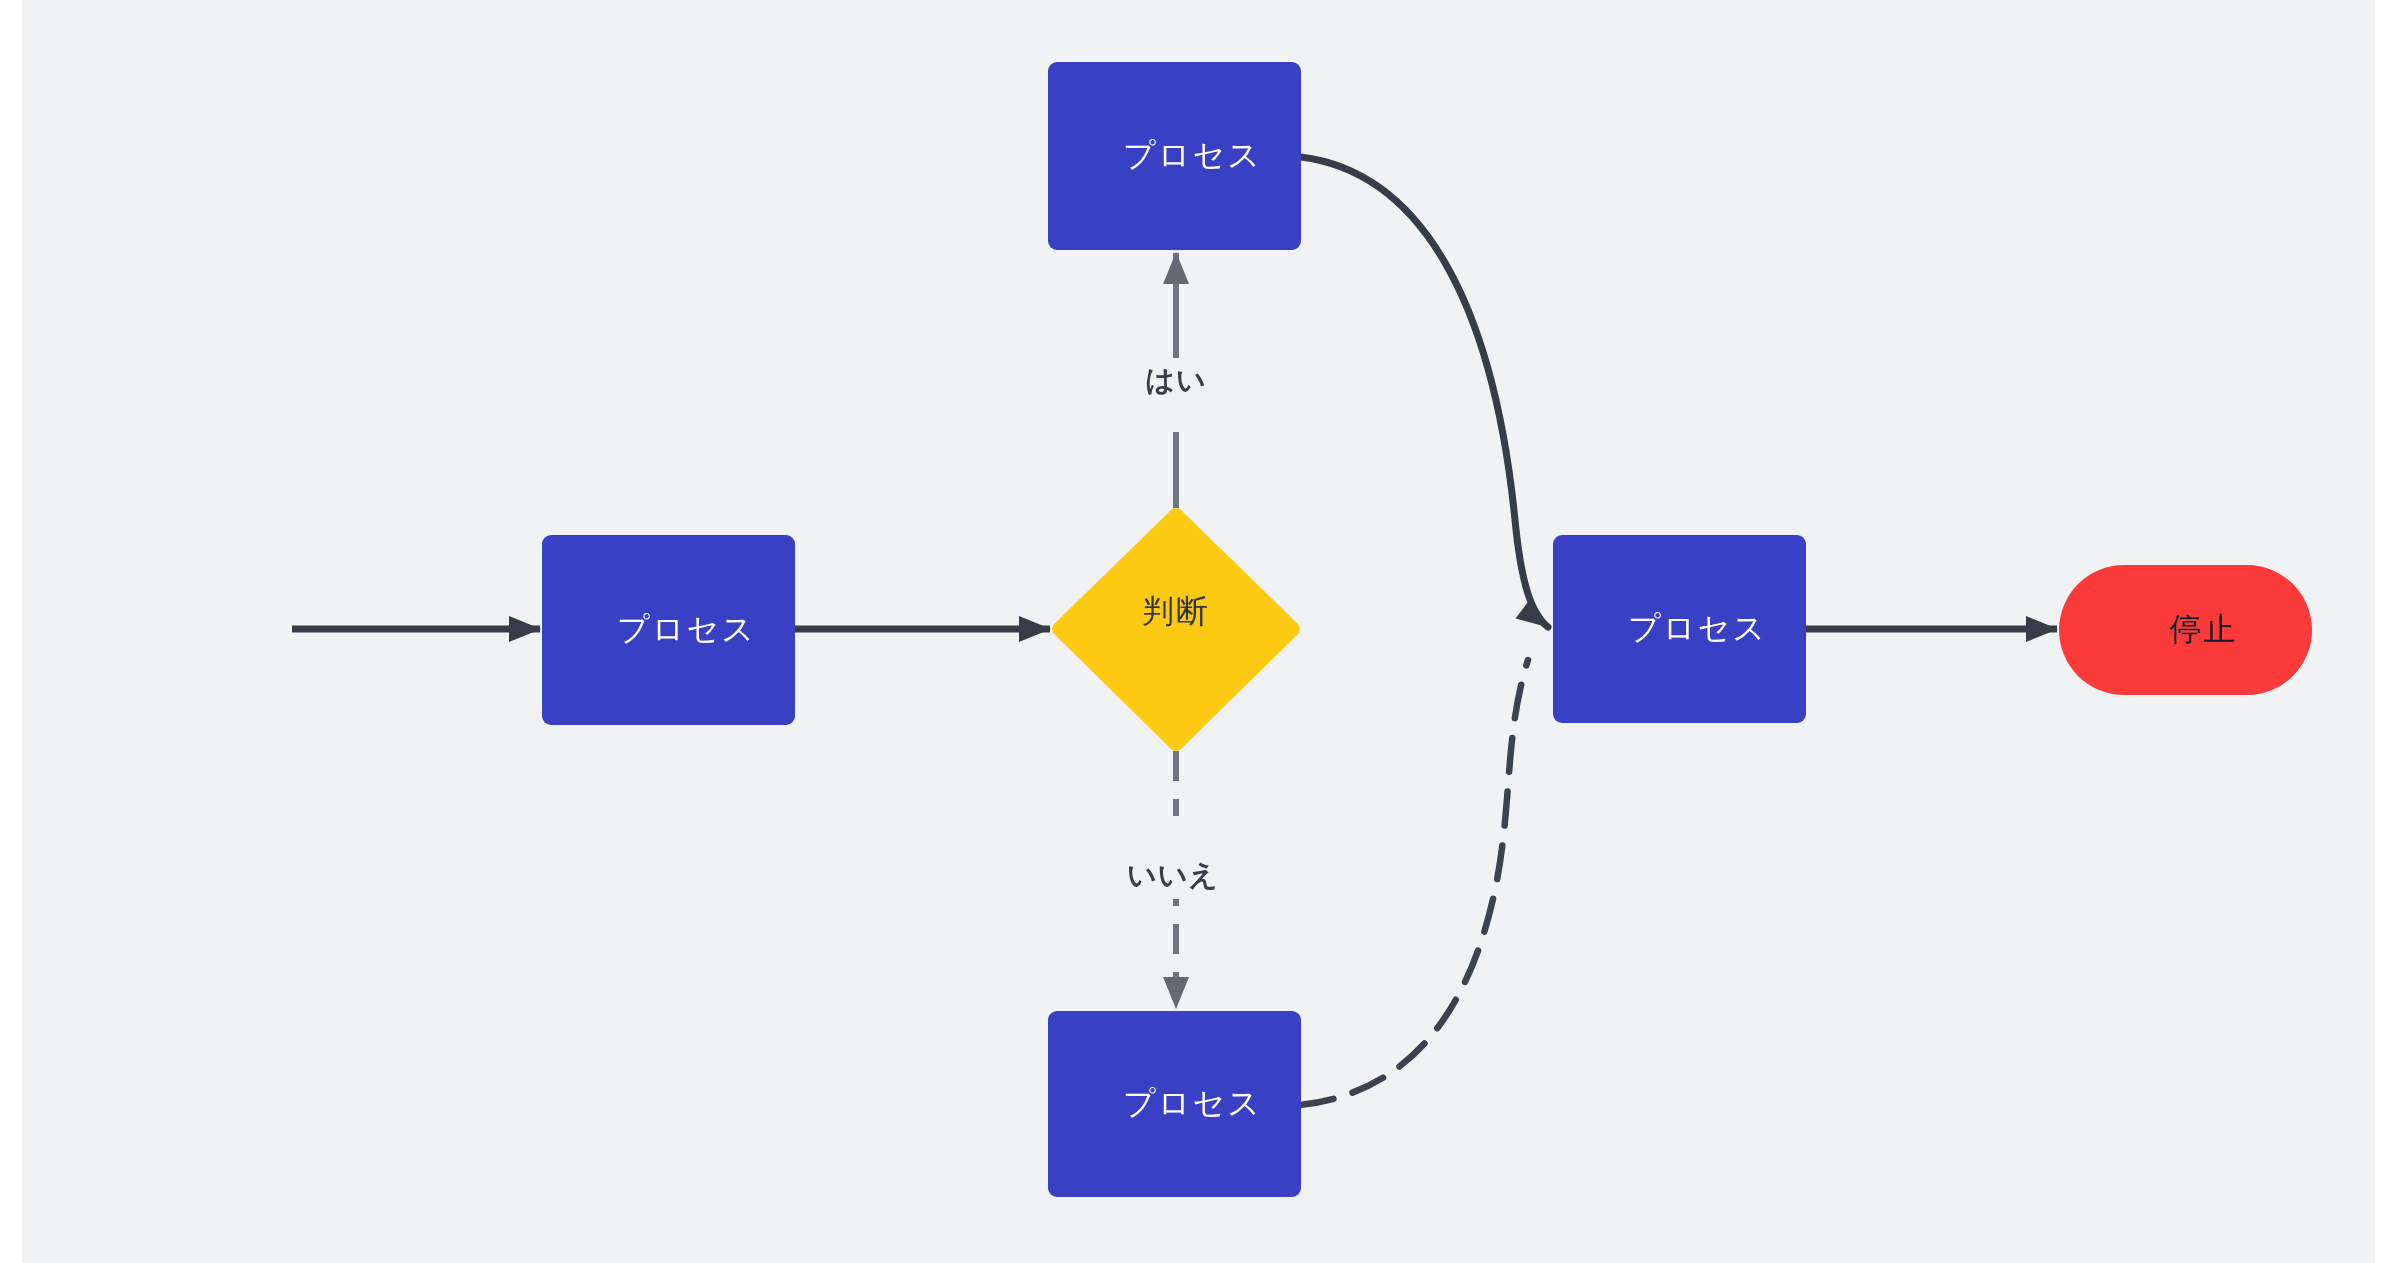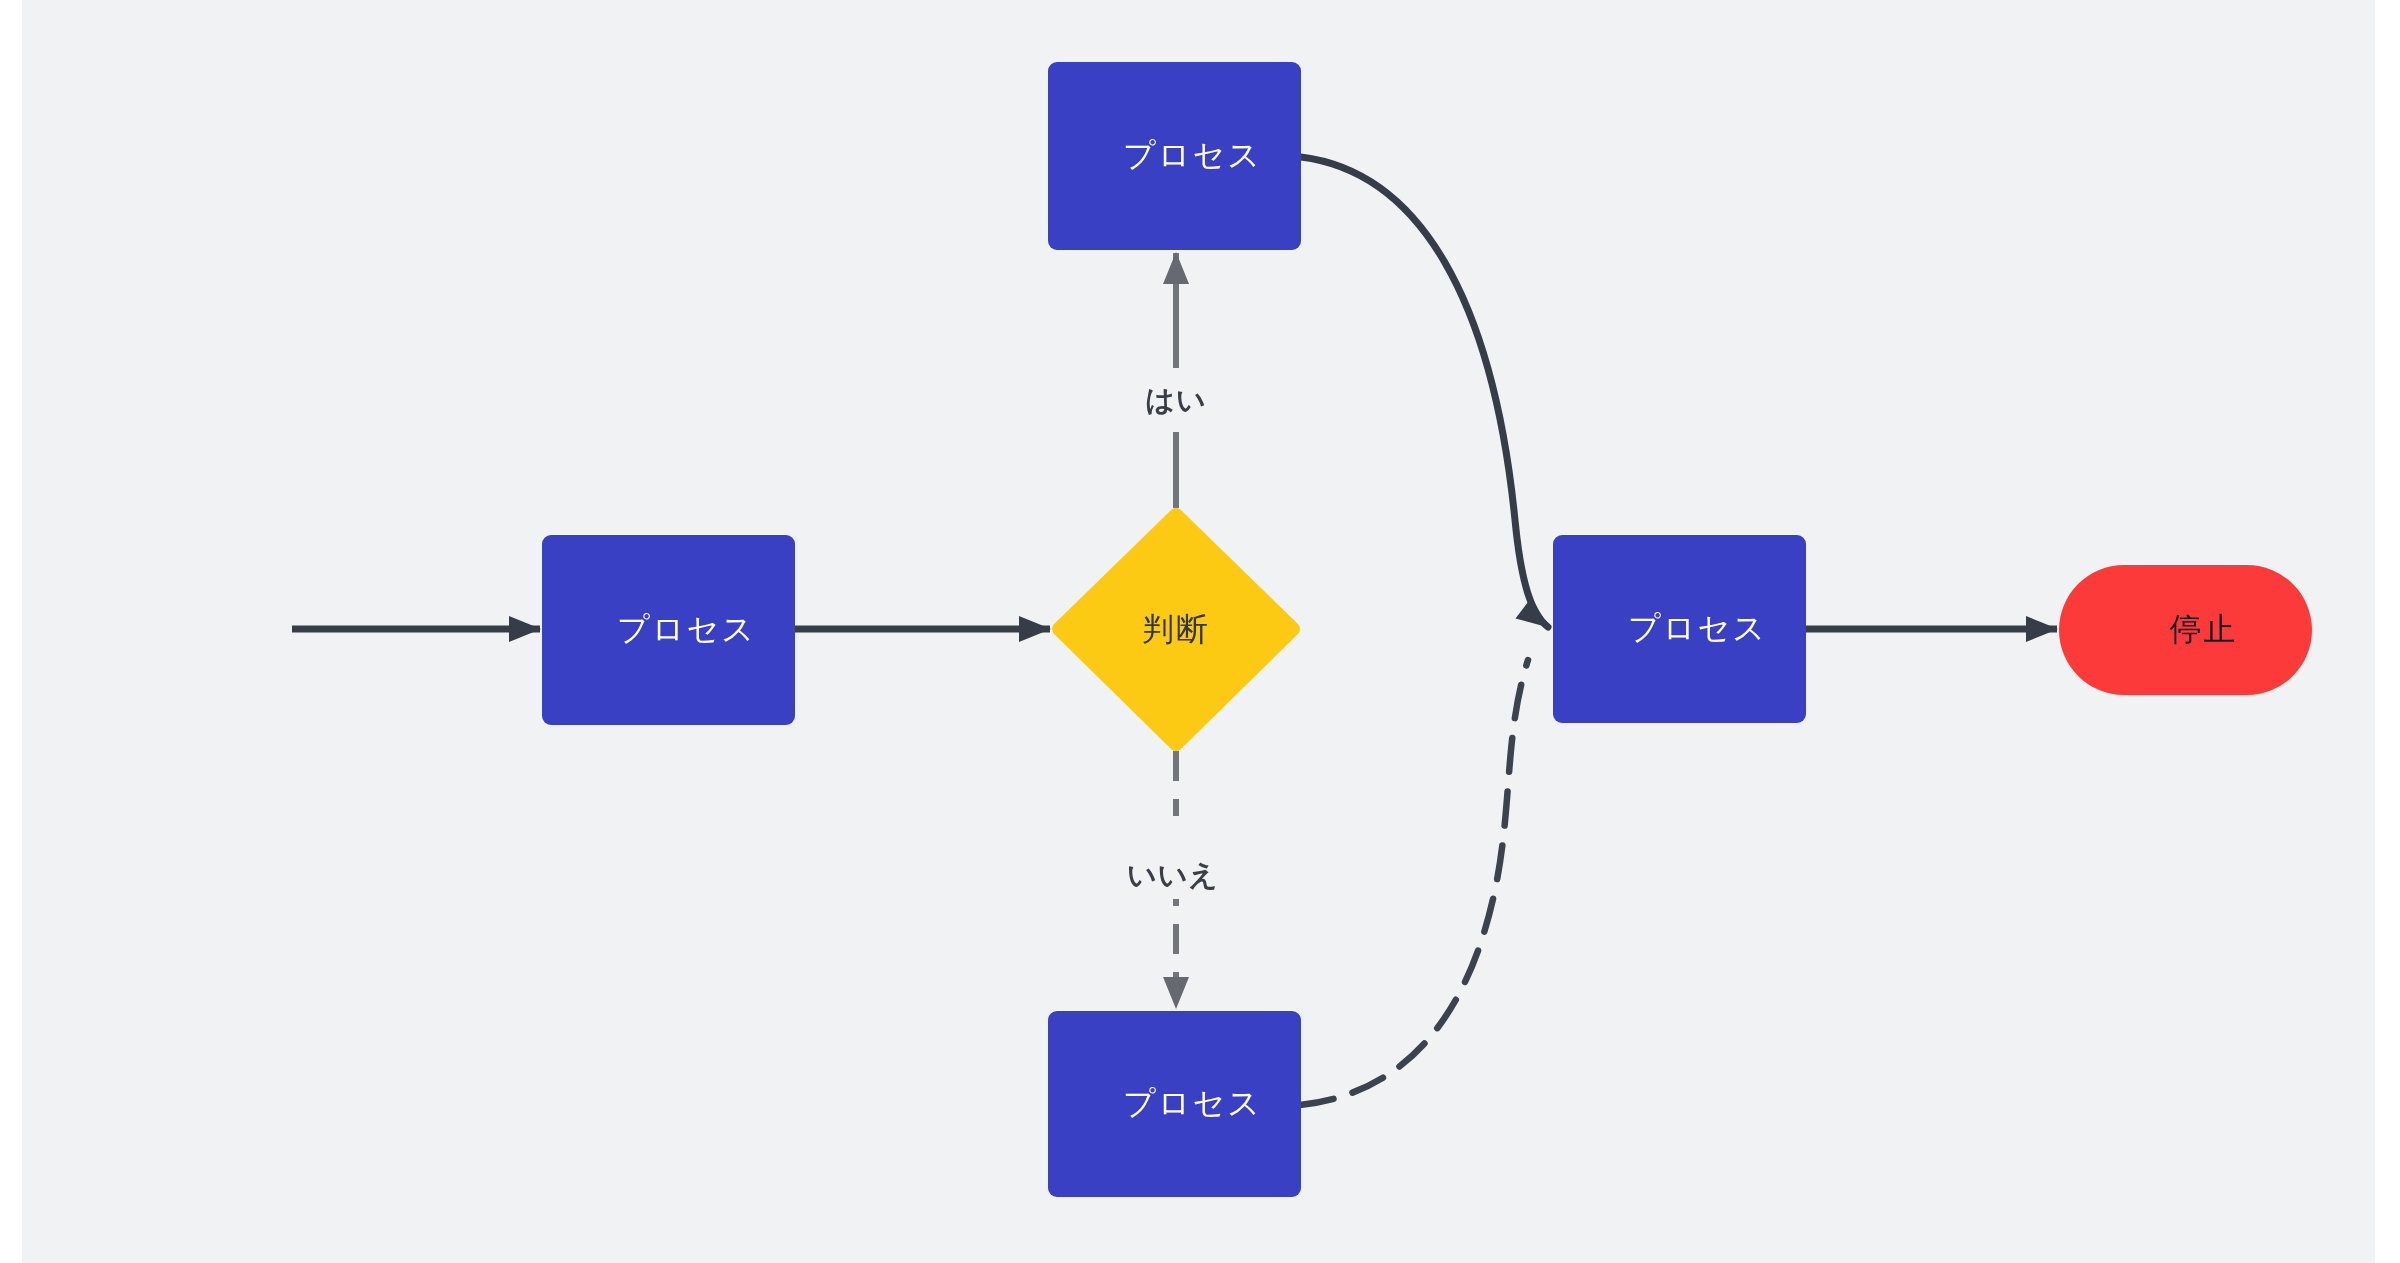--- a/index.html
+++ b/index.html
@@ -37,36 +37,36 @@
   .node-pill-start { background: #74e6d1; color: #2f3337; border-radius: 65px; width: 253px; height: 130px; }
   .node-pill-stop  { background: #fd3a3a; color: #0f172a; border-radius: 65px; width: 253px; height: 130px; }
   #node-start          { left: 39px;   top: 564px; }
   #node-process-1      { left: 542px;  top: 535px; height: 190px; }
   #node-process-top    { left: 1048px; top: 62px;  }
   #node-process-bottom { left: 1048px; top: 1011px; height: 186px; }
   #node-process-right  { left: 1553px; top: 535px; }
   #node-stop           { left: 2059px; top: 565px; }
   #node-decision-label {
     position: absolute;
-    left: 1076px; top: 607px;
+    left: 1076px; top: 589px;
     width: 200px; height: 46px;
     display: flex; align-items: center; justify-content: center;
     font-size: 32px; letter-spacing: 2px;
     color: #33373d;
   }
   .edge-label {
     position: absolute;
     background: #f0f2f4;
     color: #3a3f47;
     font-size: 29px;
     font-weight: bold;
     letter-spacing: 1px;
     display: flex; align-items: center; justify-content: center;
   }
-  #edge-label-yes { left: 1124px; top: 378px; width: 104px; height: 46px; font-family: Liberation Mono, monospace; }
+  #edge-label-yes { left: 1124px; top: 358px; width: 104px; height: 46px; font-family: Liberation Mono, monospace; }
   #edge-label-no  { left: 1100px; top: 853px; width: 146px; height: 46px; }
 
   .edge-solid-dark  { stroke: #363d49; stroke-width: 7px;   fill: none; }
   .edge-curve-dark  { stroke: #363d49; stroke-width: 7px;   fill: none; stroke-linecap: round; }
   .edge-solid-gray  { stroke: #71757c; stroke-width: 6px;   fill: none; }
   .edge-dash-gray   { stroke: #71757c; stroke-width: 6px;   fill: none; stroke-dasharray: 30 18; }
   .edge-dash-dark   { stroke: #3c424e; stroke-width: 6.5px; fill: none; stroke-dasharray: 34 20; stroke-linecap: round; }
   .arrowhead-dark   { fill: #363d49; }
   .arrowhead-gray   { fill: #66696f; }
   .decision-shape   { stroke: #fcca12; stroke-width: 14px; stroke-linejoin: round; }

